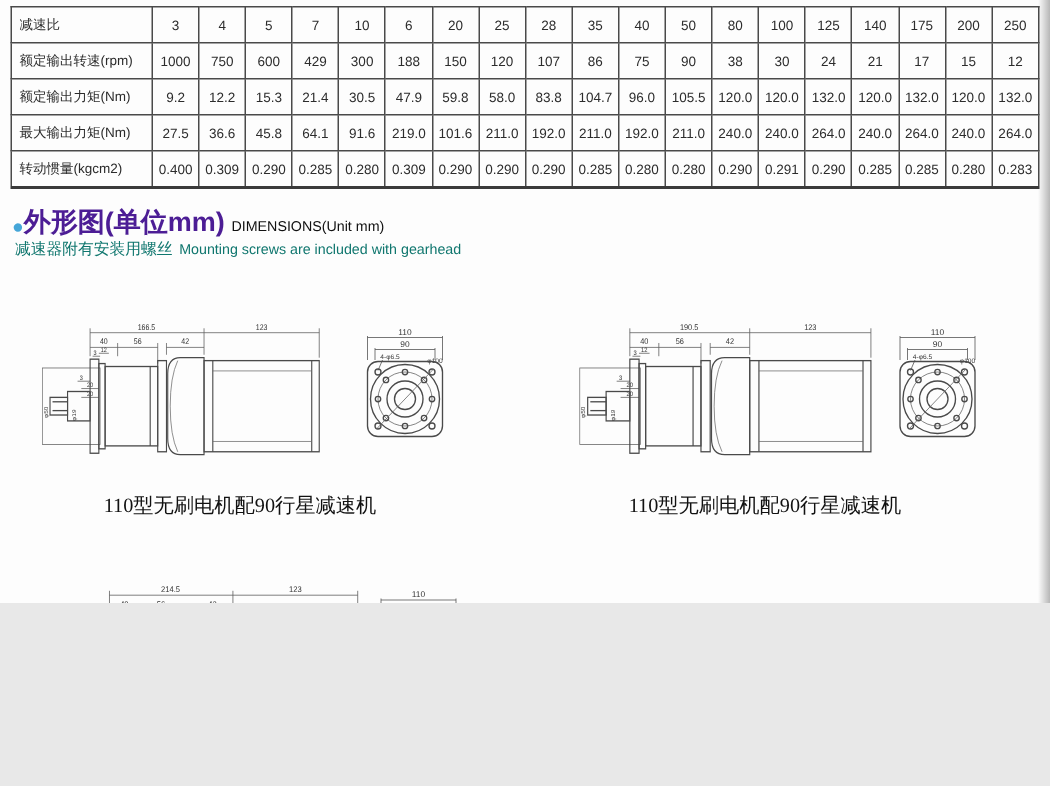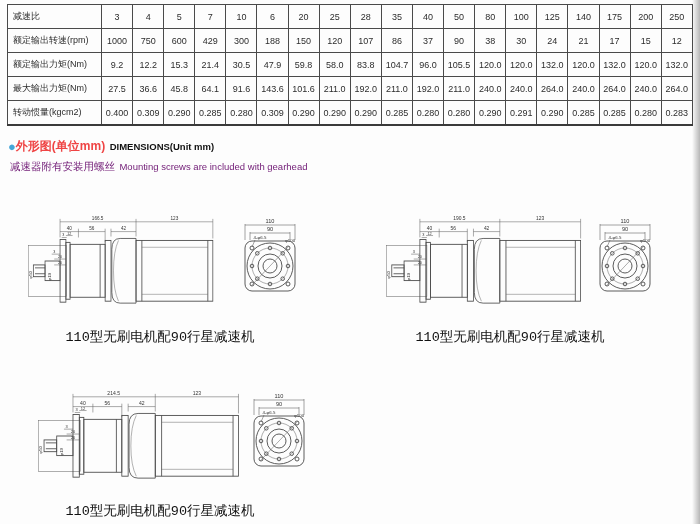--- a/index.html
+++ b/index.html
@@ -1,47 +1,47 @@
 <!DOCTYPE html>
 <html><head>
 <meta charset="utf-8">
 <style>
   html,body{margin:0;padding:0;background:#e8e8e8;}
-  #page{position:relative;width:700px;height:524px;background:#fdfdfd;overflow:hidden;
+  #page{position:relative;width:700px;height:402px;background:#fdfdfd;overflow:hidden;
         font-family:"Liberation Sans","DejaVu Sans",sans-serif;}
   #edge-shade{position:absolute;right:0;top:0;width:8px;height:100%;
         background:linear-gradient(to right,rgba(0,0,0,0),rgba(0,0,0,0.28));}
 
   
   #spec-table{position:absolute;left:7px;top:4px;width:686px;border-collapse:collapse;
         table-layout:fixed;font-size:9px;color:#2c2c2c;border:1.5px solid #3a3a3a;
         border-bottom-width:2.5px;}
   #spec-table td{border:1px solid #4a4a4a;height:23px;text-align:center;padding:0;
         overflow:hidden;white-space:nowrap;}
   #spec-table td.rowlabel{text-align:left;padding-left:5px;width:88px;}
 
   
   .sec-head{position:absolute;left:8px;top:136px;white-space:nowrap;}
   .bullet{font-size:13px;vertical-align:-1px;}
-  .sec-cn{font-size:12px;font-weight:bold;color:#ef4444;}
-  .sec-en{font-size:9.5px;font-weight:bold;color:#111;}
-  .sub-line{position:absolute;left:10px;top:156px;white-space:nowrap;color:#701a75;}
+  .sec-cn{font-size:18px;font-weight:bold;color:#4c1d95;}
+  .sec-en{font-size:9.5px;font-weight:normal;color:#111;}
+  .sub-line{position:absolute;left:10px;top:156px;white-space:nowrap;color:#0f766e;}
   .sub-cn{font-size:10.5px;}
   .sub-en{font-size:9.5px;}
 
   
   svg{position:absolute;overflow:visible;}
   svg line,svg rect,svg path,svg circle{stroke:#4a4a4a;fill:none;stroke-width:0.9;}
   svg .thin{stroke-width:0.55;stroke:#6a6a6a;}
   svg .dim line{stroke-width:0.55;stroke:#5a5a5a;}
   svg text{fill:#333;stroke:none;font-family:"Liberation Sans","DejaVu Sans",sans-serif;}
   .dimtxt{font-size:5.6px;}
   .smalltxt{font-size:4.4px;}
   .phitxt{font-size:4.4px;}
-  .caption{position:absolute;text-align:center;font-family:Liberation Mono, monospace;
+  .caption{position:absolute;text-align:center;font-family:Liberation Serif, serif;
         font-size:13.5px;color:#111;white-space:nowrap;}
 </style>
 </head>
 <body>
 
 <div id="page">
 
   <table id="spec-table">
     <tbody>
         <tr>
@@ -71,21 +71,21 @@
           <td>1000</td>
           <td>750</td>
           <td>600</td>
           <td>429</td>
           <td>300</td>
           <td>188</td>
           <td>150</td>
           <td>120</td>
           <td>107</td>
           <td>86</td>
-          <td>37</td>
+          <td>75</td>
           <td>90</td>
           <td>38</td>
           <td>30</td>
           <td>24</td>
           <td>21</td>
           <td>17</td>
           <td>15</td>
           <td>12</td>
         </tr>
         <tr>
@@ -110,21 +110,21 @@
           <td>120.0</td>
           <td>132.0</td>
         </tr>
         <tr>
           <td class="rowlabel">最大输出力矩(Nm)</td>
           <td>27.5</td>
           <td>36.6</td>
           <td>45.8</td>
           <td>64.1</td>
           <td>91.6</td>
-          <td>143.6</td>
+          <td>219.0</td>
           <td>101.6</td>
           <td>211.0</td>
           <td>192.0</td>
           <td>211.0</td>
           <td>192.0</td>
           <td>211.0</td>
           <td>240.0</td>
           <td>240.0</td>
           <td>264.0</td>
           <td>240.0</td>

